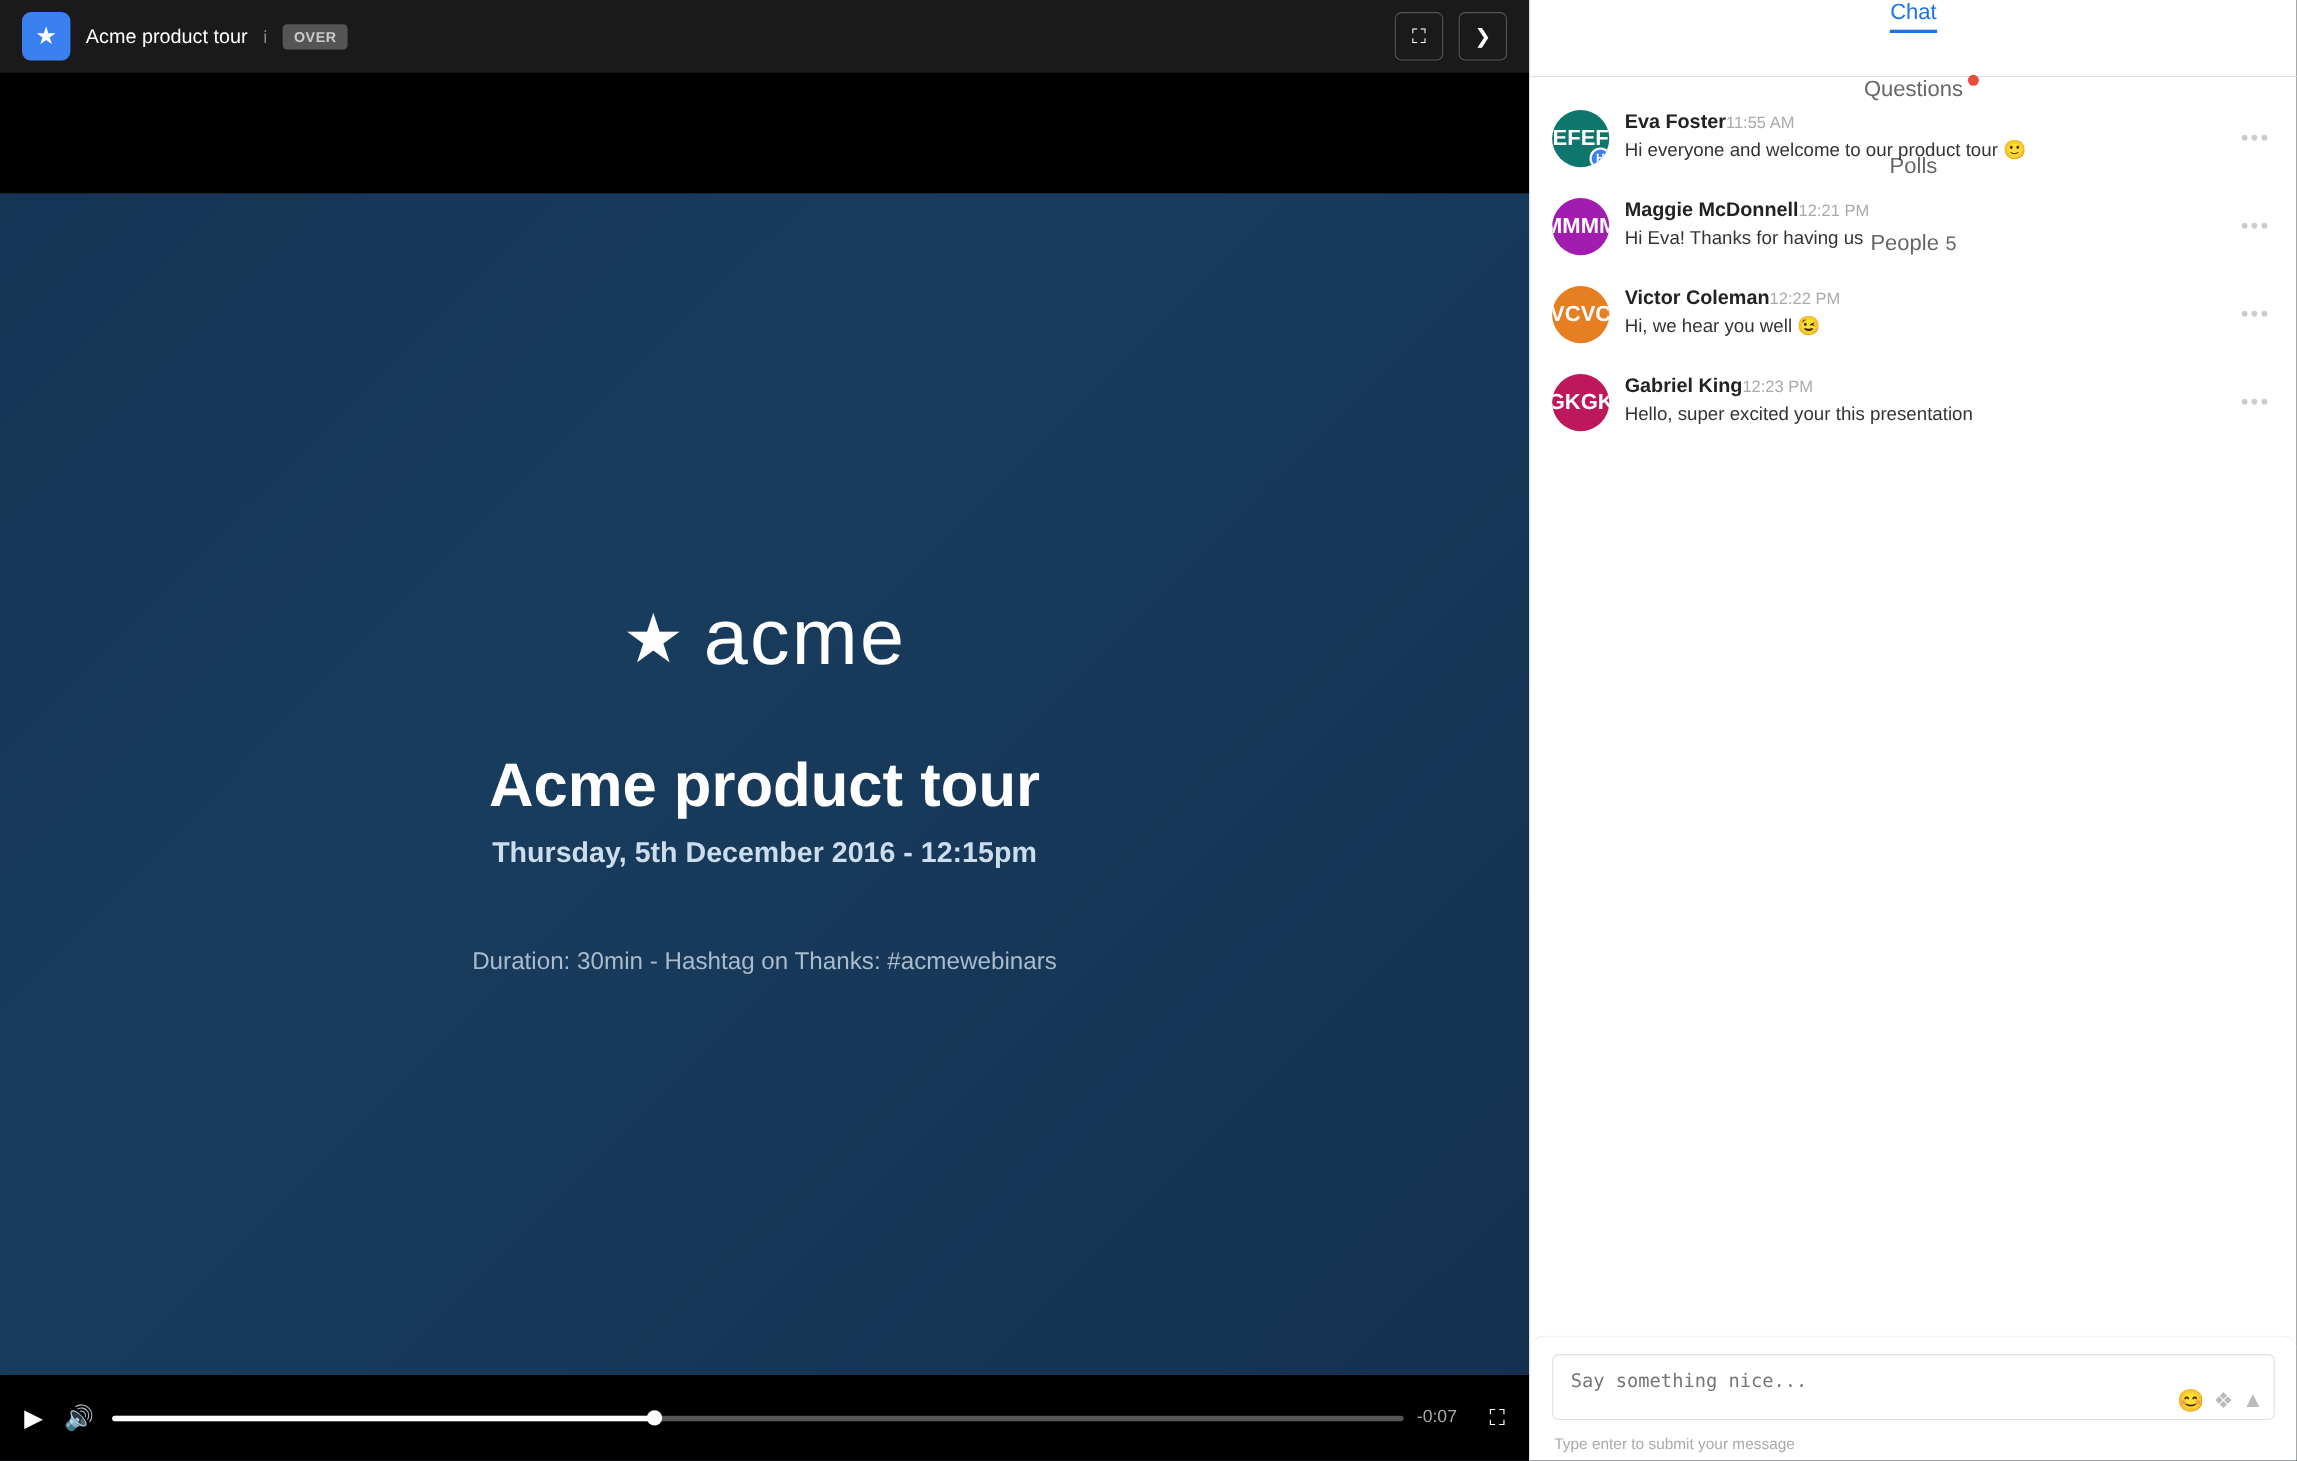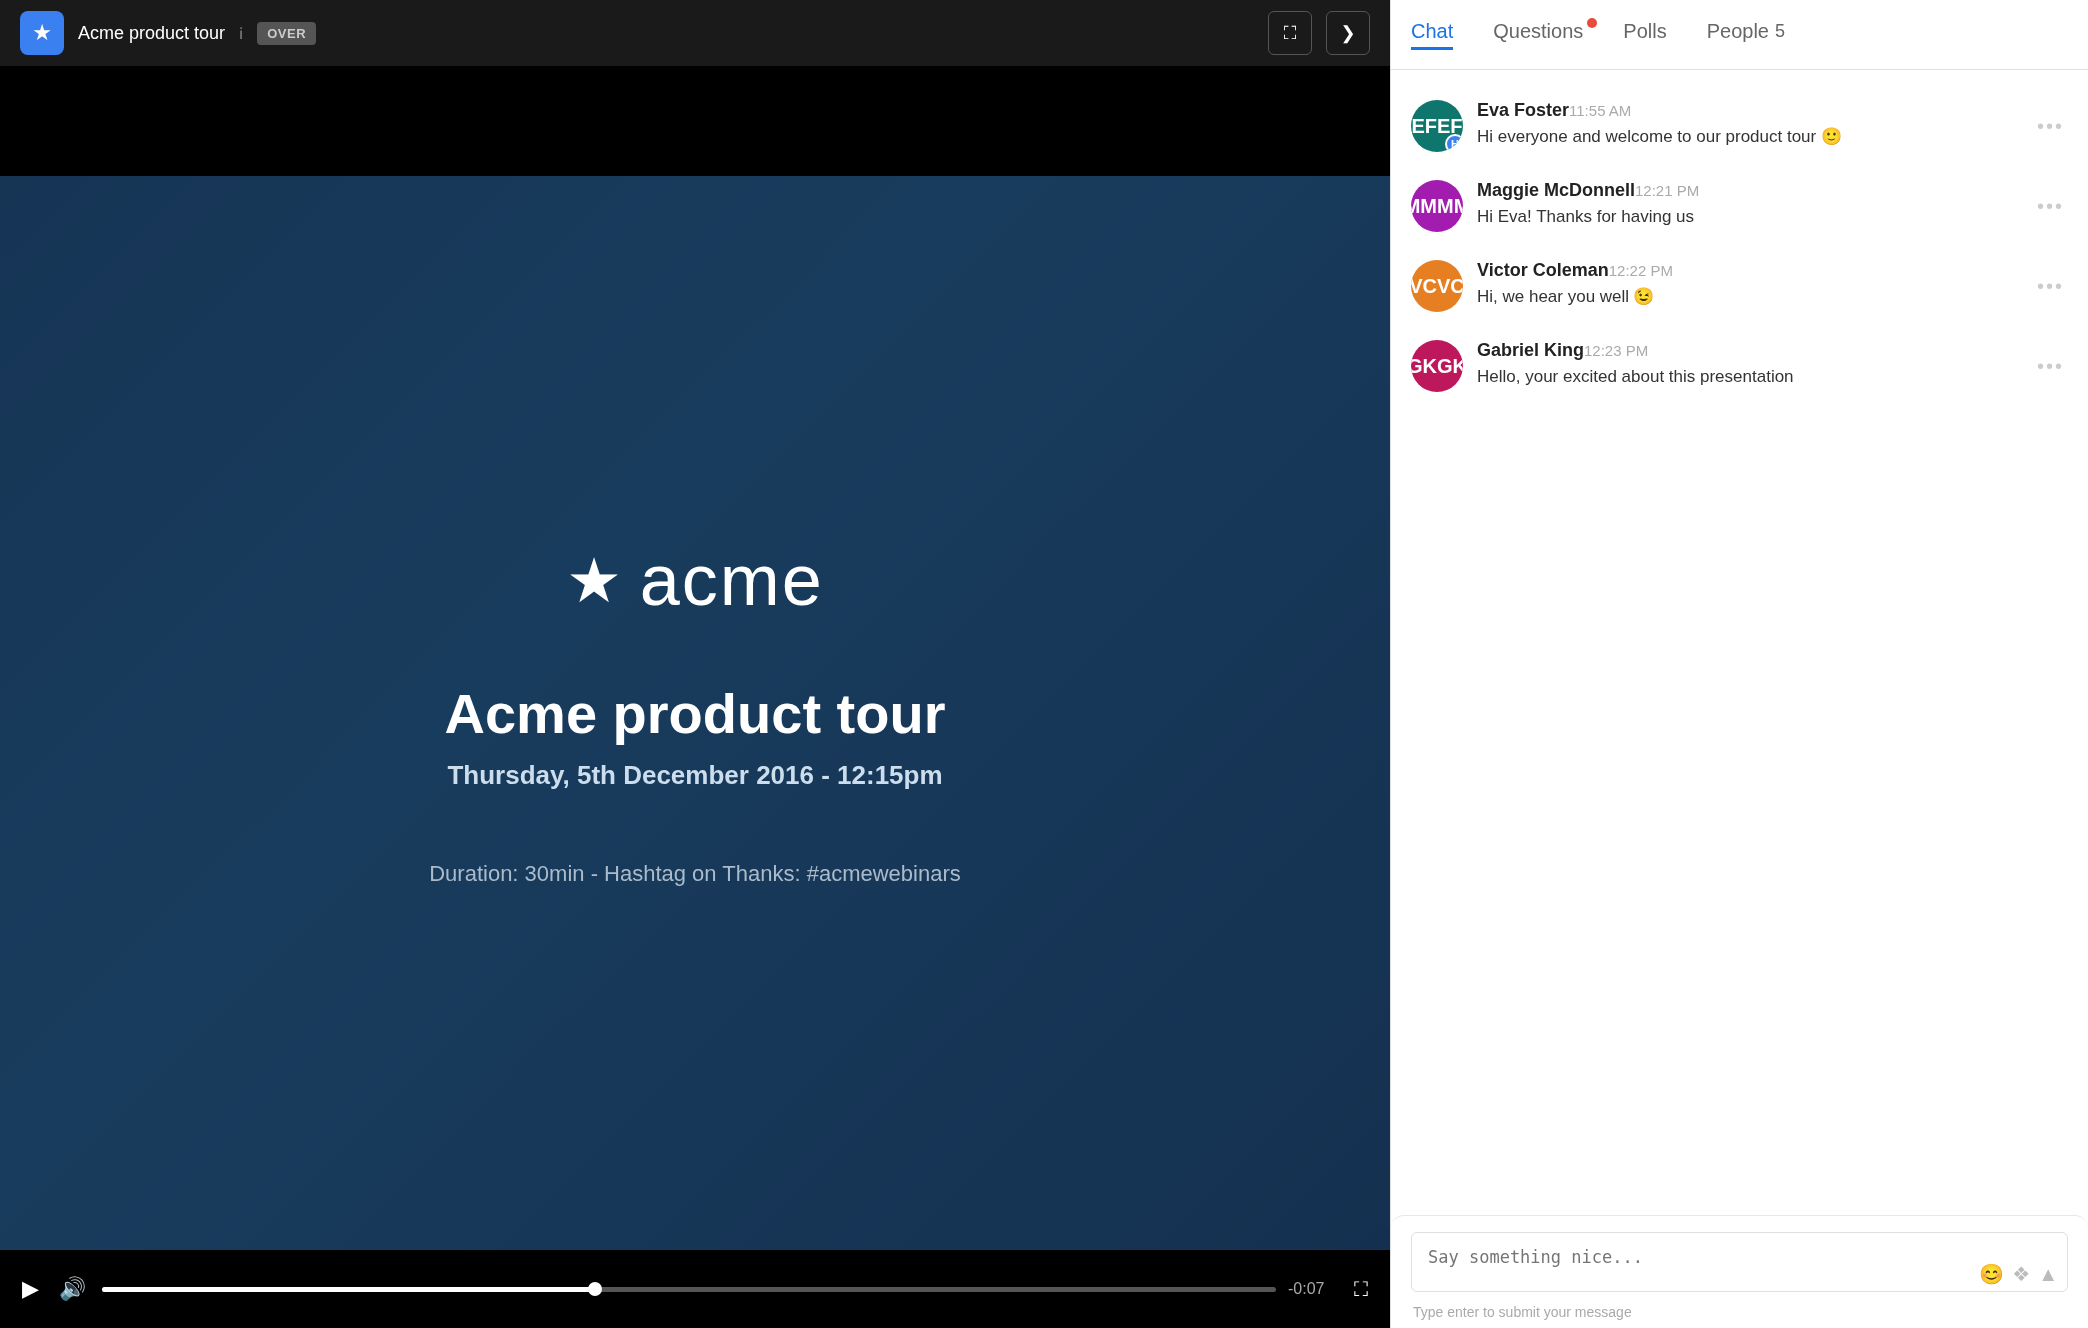--- a/index.html
+++ b/index.html
@@ -198,20 +198,21 @@
 
     
     .tabs-bar {
       display: flex;
       align-items: center;
       border-bottom: 1px solid #e0e0e0;
       padding: 0 20px;
       height: 70px;
       flex-shrink: 0;
       gap: 40px;
+      flex-direction: column;
     }
     .tab-item {
       font-size: 20px;
       font-weight: 500;
       color: #666;
       cursor: pointer;
       padding-bottom: 4px;
       border-bottom: 3px solid transparent;
       position: relative;
       display: flex;
@@ -480,21 +481,21 @@
 
     <div class="chat-message">
       <div class="avatar avatar-gk">
         <span>GK</span>
       </div>
       <div class="message-body">
         <div class="message-header">
           <span class="message-author">Gabriel King</span>
           <span class="message-time">12:23 PM</span>
         </div>
-        <div class="message-text">Hello, your excited about this presentation</div>
+        <div class="message-text">Hello, super excited your this presentation</div>
       </div>
       <span class="message-dots">•••</span>
     </div>
 
   </div>
 
   <div class="chat-input-area">
     <div class="chat-input-wrapper">
       <textarea class="chat-input-box" placeholder="Say something nice..." style=""></textarea>
       <div class="chat-input-icons">

